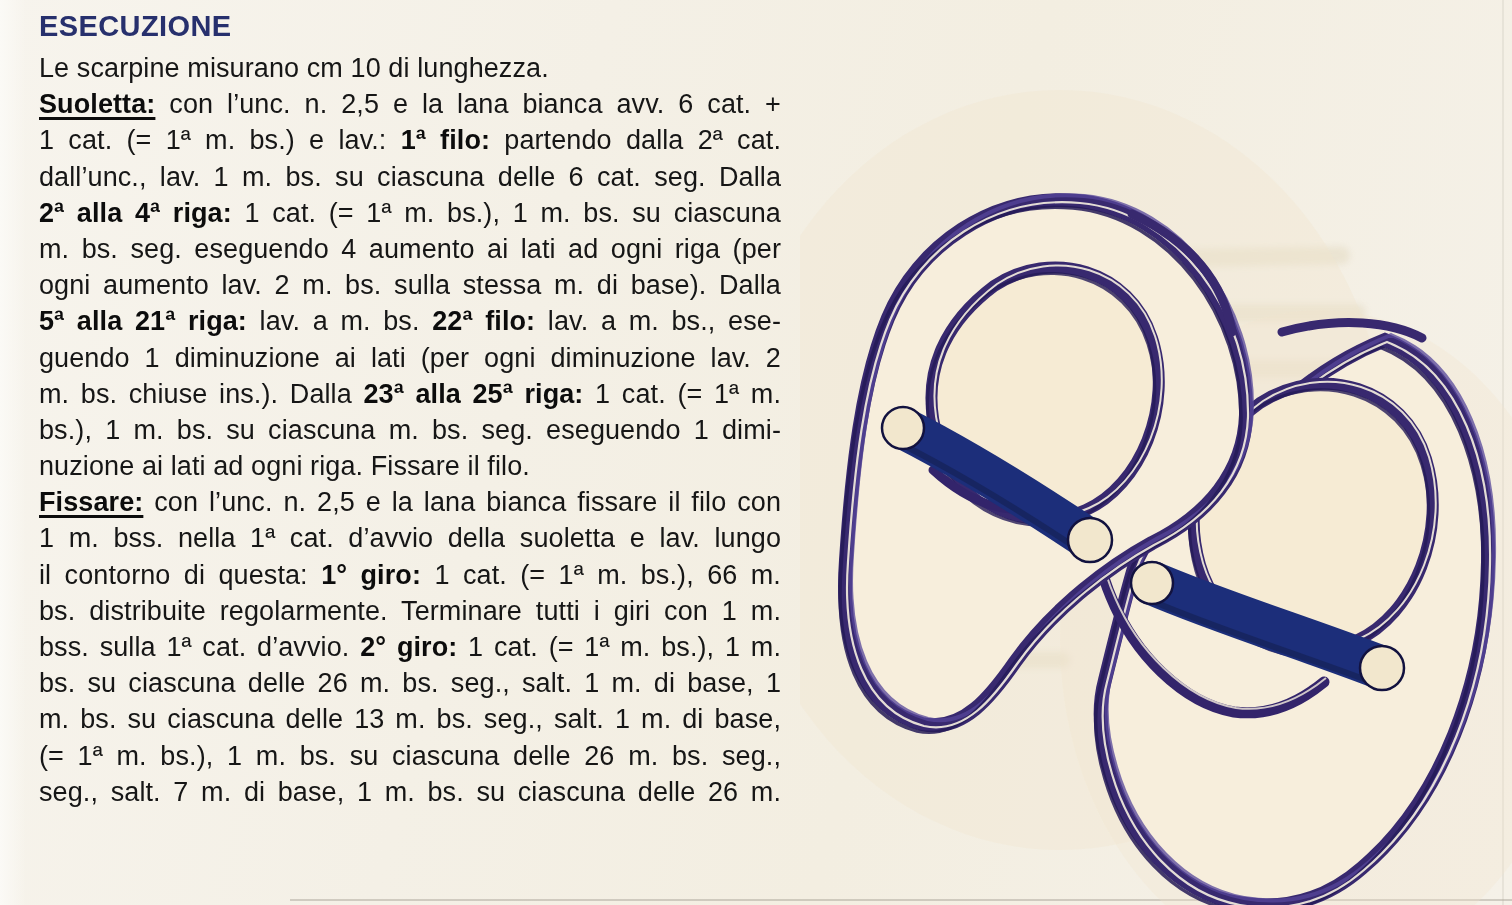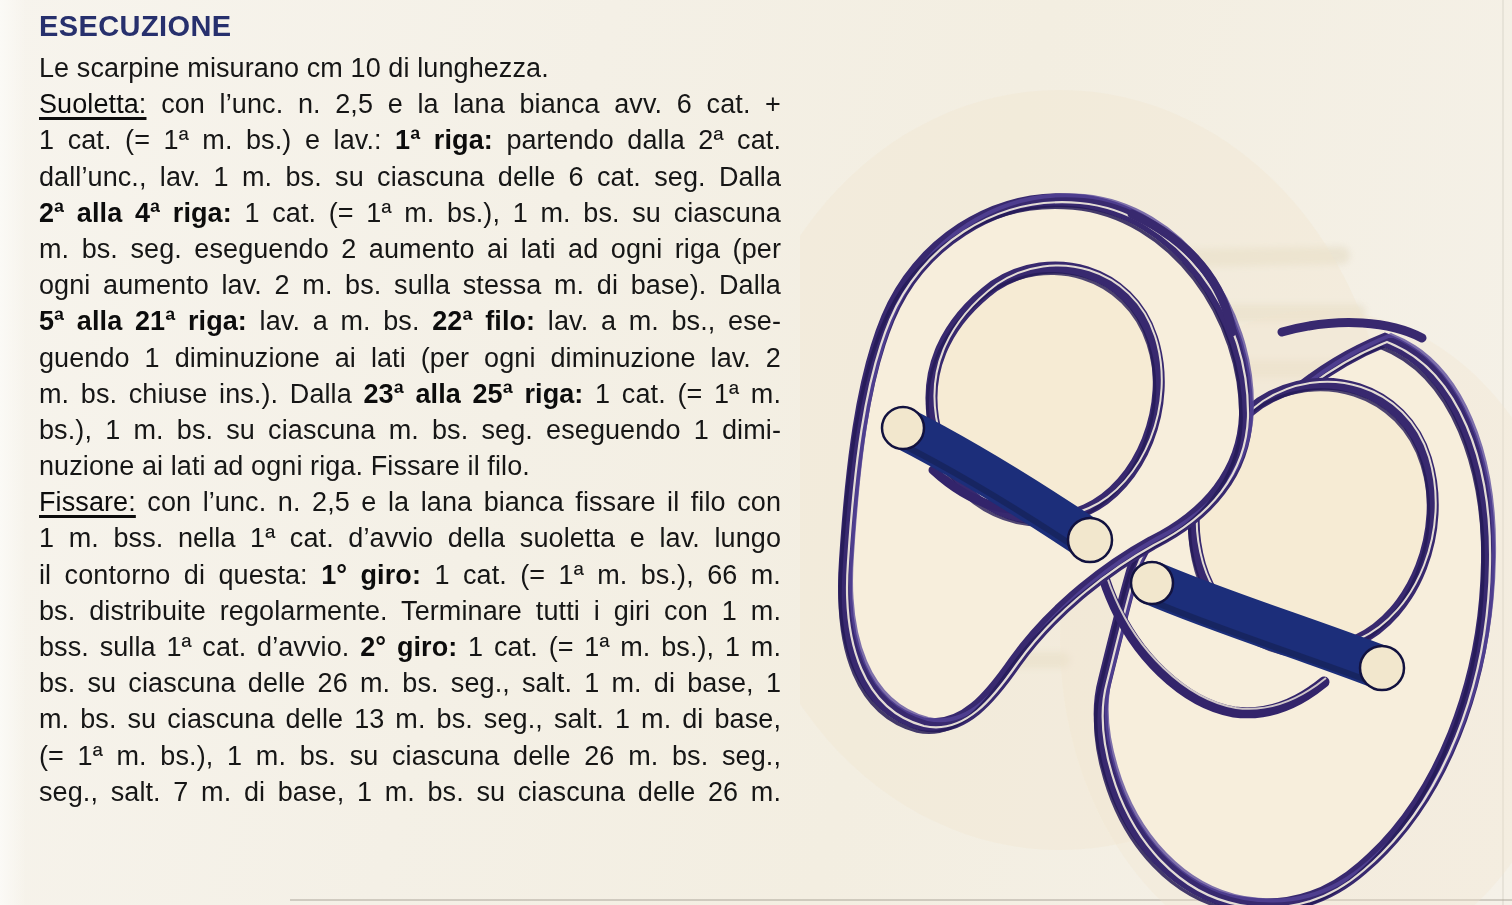--- a/index.html
+++ b/index.html
@@ -21,21 +21,21 @@
   .text-column{position:absolute;left:39px;top:10px;width:742px;}
   h1.title{margin:0 0 7px 0;font-size:29px;font-weight:bold;letter-spacing:.4px;
         color:#27306d;font-style:normal;}
   .instructions{width:742px;font-size:27px;line-height:36.2px;color:#161616;
         letter-spacing:.1px;}
   .line{text-align:justify;text-align-last:justify;height:36.2px;white-space:nowrap;}
   .line.no-just{text-align-last:left;}
   .line span{white-space:normal;}
   .italic{}
   .bold{font-weight:bold;font-style:normal;color:#0c0c0c;}
-  .bold-underline{font-weight:normal;font-style:normal;color:#0c0c0c;
+  .bold-underline{font-weight:bold;font-style:normal;color:#0c0c0c;
         text-decoration:underline;text-decoration-thickness:2.5px;text-underline-offset:4px;}
 
   
   .illustration{position:absolute;left:800px;top:0;width:712px;height:905px;}
   .illustration svg{display:block;}
   .bleed{filter:blur(3px);}
 </style>
 </head>
 <body>
 
@@ -43,24 +43,24 @@
 
   <div class="edge-strip-left"></div>
   <div class="crease-right"></div>
   <div class="bottom-hairline"></div>
 
   <div class="text-column">
     <h1 class="title">ESECUZIONE</h1>
     <div class="instructions">
         <div class="line no-just"><span class="italic">Le scarpine misurano cm 10 di lunghezza.</span></div>
         <div class="line"><span class="bold-underline">Suoletta:</span><span class="italic"> con l’unc. n. 2,5 e la lana bianca avv. 6 cat. +</span></div>
-        <div class="line"><span class="italic">1 cat. (= 1ª m. bs.) e lav.: </span><span class="bold">1ª riga:</span><span class="italic"> partendo dalla 2ª cat.</span></div>
+        <div class="line"><span class="italic">1 cat. (= 1ª m. bs.) e lav.: </span><span class="bold">1ª filo:</span><span class="italic"> partendo dalla 2ª cat.</span></div>
         <div class="line"><span class="italic">dall’unc., lav. 1 m. bs. su ciascuna delle 6 cat. seg. Dalla</span></div>
         <div class="line"><span class="bold">2ª alla 4ª riga:</span><span class="italic"> 1 cat. (= 1ª m. bs.), 1 m. bs. su ciascuna</span></div>
-        <div class="line"><span class="italic">m. bs. seg. eseguendo 2 aumento ai lati ad ogni riga (per</span></div>
+        <div class="line"><span class="italic">m. bs. seg. eseguendo 4 aumento ai lati ad ogni riga (per</span></div>
         <div class="line"><span class="italic">ogni aumento lav. 2 m. bs. sulla stessa m. di base). Dalla</span></div>
         <div class="line"><span class="bold">5ª alla 21ª riga:</span><span class="italic"> lav. a m. bs. </span><span class="bold">22ª filo:</span><span class="italic"> lav. a m. bs., ese-</span></div>
         <div class="line"><span class="italic">guendo 1 diminuzione ai lati (per ogni diminuzione lav. 2</span></div>
         <div class="line"><span class="italic">m. bs. chiuse ins.). Dalla </span><span class="bold">23ª alla 25ª riga:</span><span class="italic"> 1 cat. (= 1ª m.</span></div>
         <div class="line"><span class="italic">bs.), 1 m. bs. su ciascuna m. bs. seg. eseguendo 1 dimi-</span></div>
         <div class="line no-just"><span class="italic">nuzione ai lati ad ogni riga. Fissare il filo.</span></div>
         <div class="line"><span class="bold-underline">Fissare:</span><span class="italic"> con l’unc. n. 2,5 e la lana bianca fissare il filo con</span></div>
         <div class="line"><span class="italic">1 m. bss. nella 1ª cat. d’avvio della suoletta e lav. lungo</span></div>
         <div class="line"><span class="italic">il contorno di questa: </span><span class="bold">1° giro:</span><span class="italic"> 1 cat. (= 1ª m. bs.), 66 m.</span></div>
         <div class="line"><span class="italic">bs. distribuite regolarmente. Terminare tutti i giri con 1 m.</span></div>

